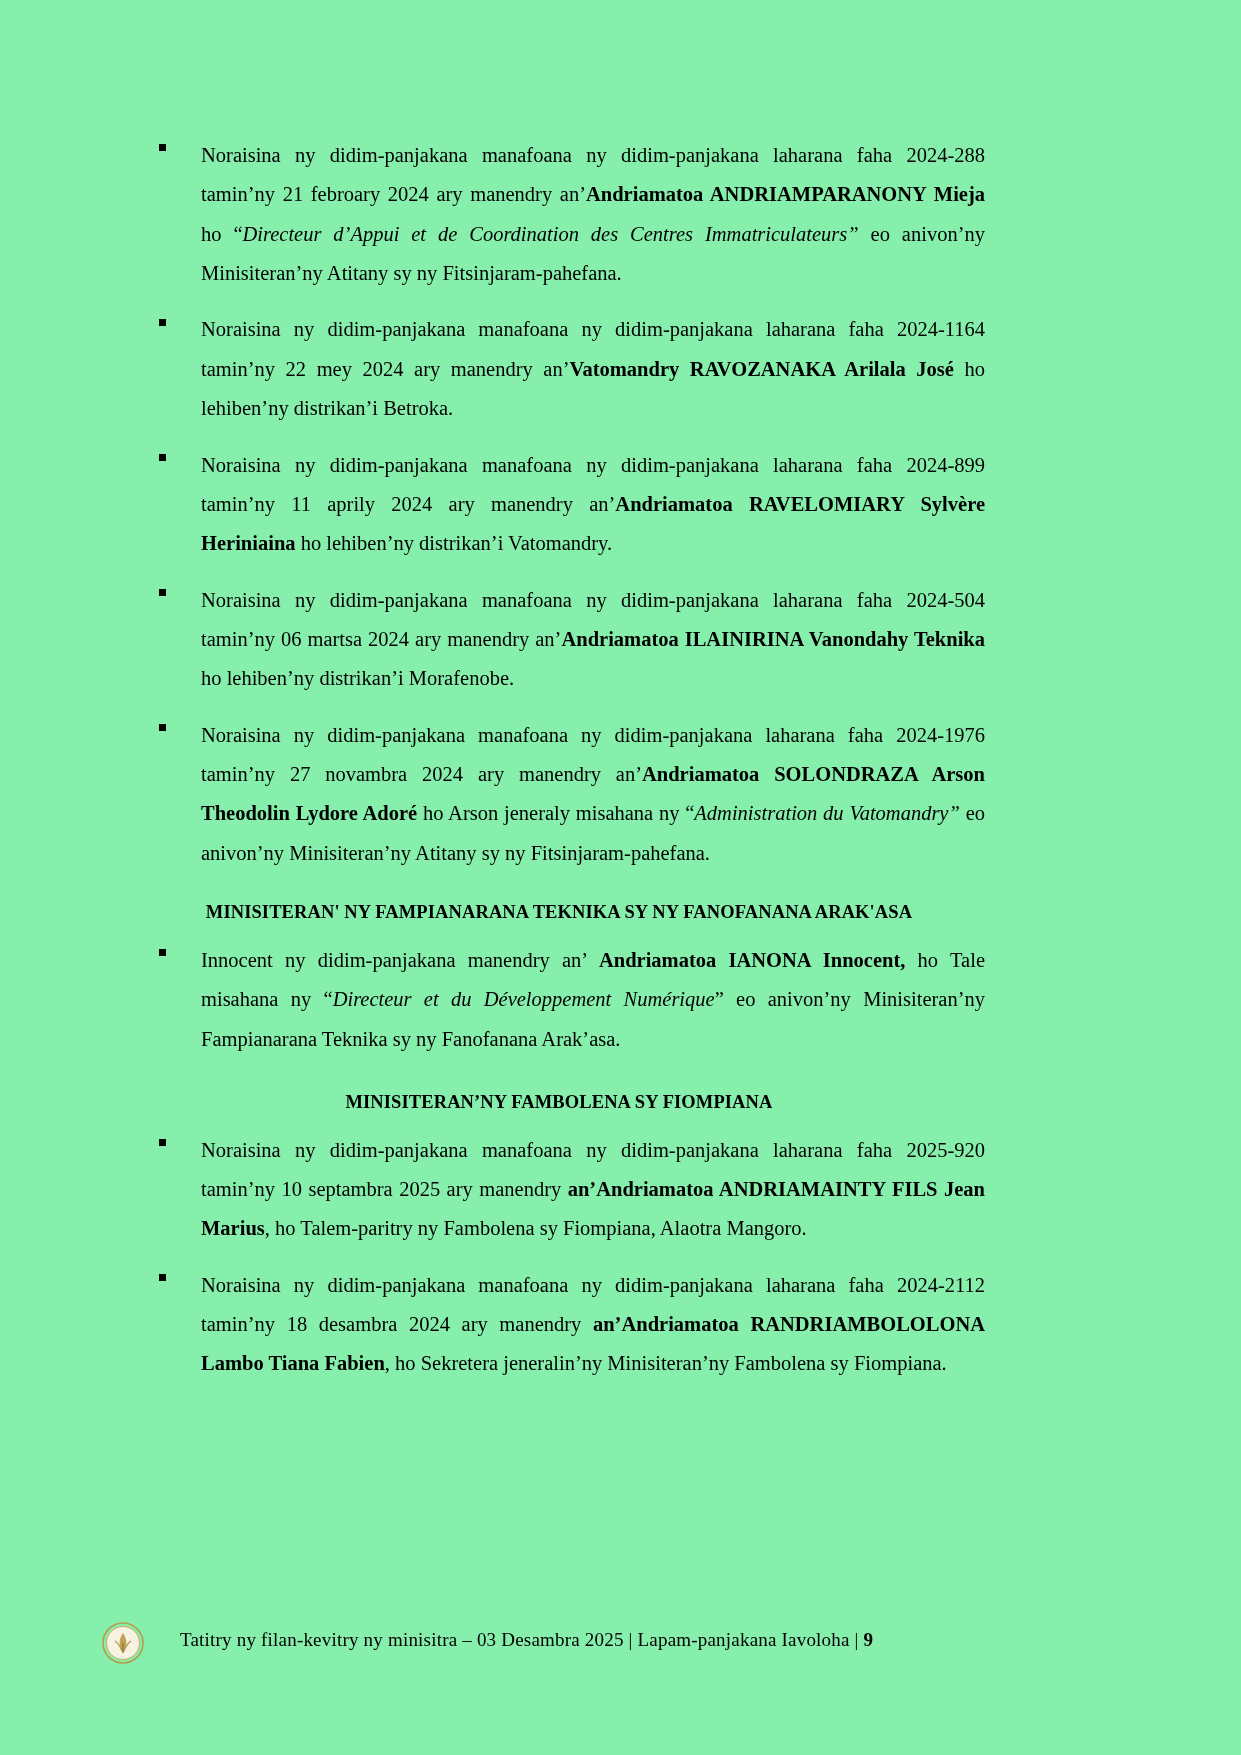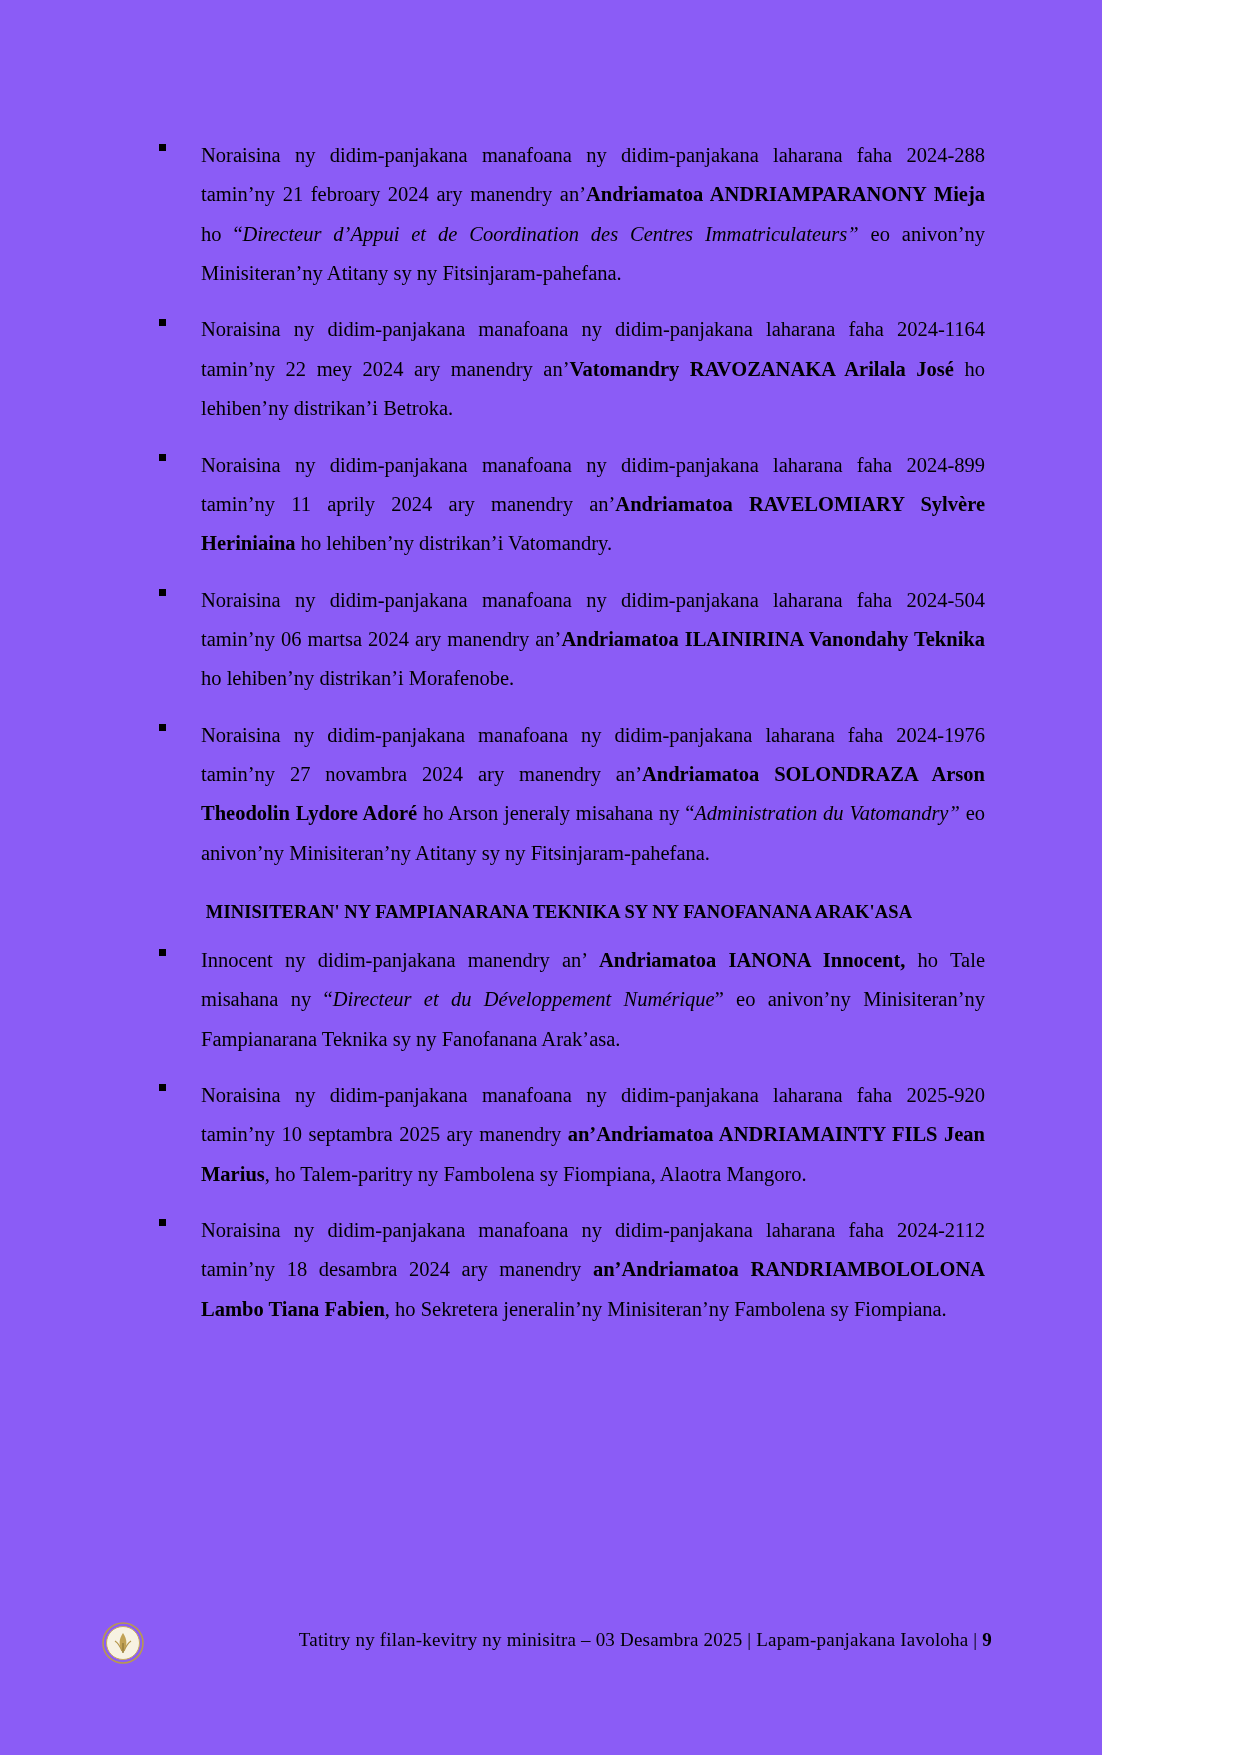--- a/index.html
+++ b/index.html
@@ -6,23 +6,23 @@
     margin: 0;
     padding: 0;
     background: #ffffff;
   }
   body {
     font-family: "Liberation Serif", "DejaVu Serif", serif;
     color: #000000;
   }
   .page {
     position: relative;
-    width: 1102px;
+    width: 1241px;
     height: 1755px;
-    background: #8b5cf6;
+    background: #86efac;
     box-sizing: border-box;
     overflow: hidden;
   }
   .content {
     position: absolute;
     left: 133px;
     top: 136px;
     width: 852px;
   }
   ul.bullets {
@@ -77,21 +77,21 @@
     left: 101px;
     top: 6px;
     width: 44px;
     height: 44px;
   }
   .footer-text {
     position: absolute;
     left: 180px;
     right: 110px;
     top: 14px;
-    text-align: right;
+    text-align: left;
     font-size: 19px;
     letter-spacing: 0.2px;
   }
   .footer-text .pageno { font-weight: bold; }
 </style>
 </head>
 <body>
 
 <div class="page">
 
@@ -122,20 +122,21 @@
 
     <div class="heading">MINISITERAN' NY FAMPIANARANA TEKNIKA SY NY FANOFANANA ARAK'ASA</div>
 
     <ul class="bullets" id="group2">
         <li class="bullet">
           <span class="marker"></span>
           <p class="para"><span>Innocent ny didim-panjakana manendry an’ </span><b>Andriamatoa IANONA Innocent,</b><span> ho Tale misahana ny “</span><i>Directeur et du Développement Numérique</i><span>” eo anivon’ny Minisiteran’ny Fampianarana Teknika sy ny Fanofanana Arak’asa.</span></p>
         </li>
       </ul>
 
+    <div class="heading second">MINISITERAN’NY FAMBOLENA SY FIOMPIANA</div>
 
     <ul class="bullets" id="group3">
         <li class="bullet">
           <span class="marker"></span>
           <p class="para"><span>Noraisina ny didim-panjakana manafoana ny didim-panjakana laharana faha 2025-920 tamin’ny 10 septambra 2025 ary manendry </span><b>an’Andriamatoa ANDRIAMAINTY FILS Jean Marius</b><span>, ho Talem-paritry ny Fambolena sy Fiompiana, Alaotra Mangoro.</span></p>
         </li>
         <li class="bullet">
           <span class="marker"></span>
           <p class="para"><span>Noraisina ny didim-panjakana manafoana ny didim-panjakana laharana faha 2024-2112 tamin’ny 18 desambra 2024 ary manendry </span><b>an’Andriamatoa RANDRIAMBOLOLONA Lambo Tiana Fabien</b><span>, ho Sekretera jeneralin’ny Minisiteran’ny Fambolena sy Fiompiana.</span></p>
         </li>

